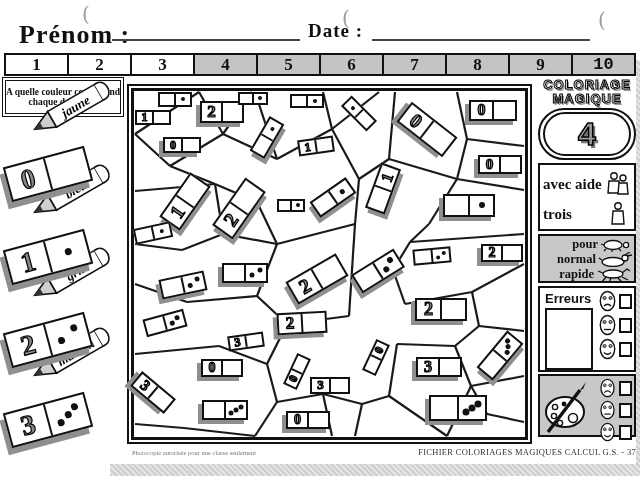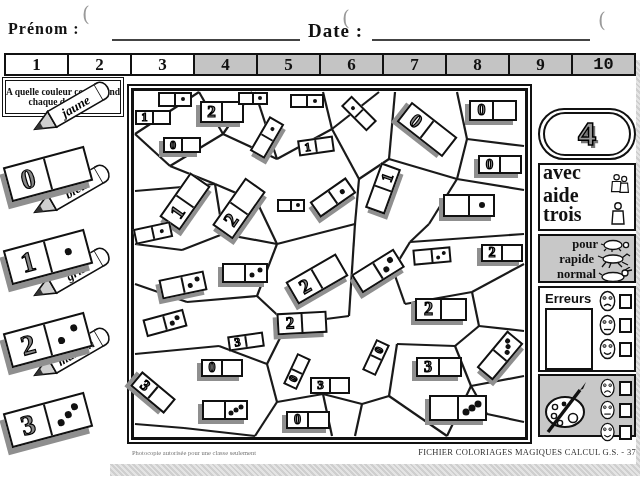--- a/index.html
+++ b/index.html
@@ -1,20 +1,20 @@
 <!DOCTYPE html>
 <html><head>
 <meta charset="utf-8">
 <style>
   html,body{margin:0;padding:0;background:#fff;}
   #sheet{position:relative;width:640px;height:480px;background:#fff;overflow:hidden;
          font-family:"Liberation Serif",serif;color:#111;}
   .artifact{position:absolute;color:#9a9a9a;font-size:20px;font-family:"DejaVu Serif",serif;}
   
-  #prenom{position:absolute;left:8px;top:20px;font-size:16px;font-weight:bold;letter-spacing:1px;}
+  #prenom{position:absolute;left:19px;top:20px;font-size:26px;font-weight:bold;letter-spacing:1px;}
   #date{position:absolute;left:308px;top:20px;font-size:19px;font-weight:bold;letter-spacing:1px;}
   .writeline{position:absolute;border-bottom:2px solid #444;height:1px;}
   #subtitle{position:absolute;left:6px;top:43px;font-size:7px;color:#222;letter-spacing:.2px;}
   
   #numstrip{position:absolute;left:4px;top:53px;width:632px;height:23px;border:2px solid #111;
             display:flex;box-sizing:border-box;}
   .numcell{flex:1;border-right:2px solid #111;display:flex;align-items:center;justify-content:center;
            font-size:17px;font-weight:bold;font-family:"Liberation Serif",serif;}
   .numcell:last-child{border-right:none;font-family:Liberation Mono, monospace;}
   .numcell.shaded{background:#c4c4c4;}
@@ -43,21 +43,21 @@
   .sb{position:absolute;left:538px;width:98px;box-sizing:border-box;border:2px solid #111;background:#fff;}
   #sbtitle{position:absolute;left:538px;top:78px;width:98px;text-align:center;
            font-family:"Liberation Sans",sans-serif;font-weight:bold;font-size:13px;letter-spacing:1px;
            color:#eee;-webkit-text-stroke:1px #000;text-shadow:1.5px 1.5px 0 #999;line-height:1.05;}
   #badgebox{top:108px;height:52px;display:flex;align-items:center;justify-content:center;border-radius:26px;}
   #badge-inner{width:84px;height:40px;border:2px solid #111;border-radius:22px;display:flex;align-items:center;justify-content:center;}
   #badge-num{font-family:"Liberation Sans",sans-serif;font-weight:bold;font-size:32px;color:#999;
              -webkit-text-stroke:1.5px #000;text-shadow:2.5px 2.5px 0 #777;}
   #modebox{top:163px;height:68px;padding:4px 3px;}
   .moderow{display:flex;align-items:center;justify-content:space-between;height:30px;
-           font-size:20px;font-weight:bold;}
+           font-size:15px;font-weight:bold;}
   #speedbox{top:234px;height:49px;background:#c8c8c8;padding:1px 2px;}
   .speedrow{display:flex;align-items:center;justify-content:flex-end;gap:2px;height:15px;
             font-size:12.5px;font-weight:bold;}
   #errbox{top:286px;height:86px;}
   #errlabel{position:absolute;left:5px;top:3px;font-family:"Liberation Sans",sans-serif;
             font-weight:bold;font-size:13px;}
   #errsquare{position:absolute;left:5px;top:20px;width:44px;height:58px;border:2px solid #111;}
   .facecol{position:absolute;right:2px;top:2px;display:flex;flex-direction:column;gap:2px;}
   .facerow{display:flex;align-items:center;gap:3px;}
   .chk{width:13px;height:15px;border:2px solid #111;box-sizing:border-box;background:#fff;}
@@ -489,20 +489,24 @@
             <div class="half">
               <span class="dot" style="left: 27%; top: 70%; width: 7px; height: 7px;"></span>
               <span class="dot" style="left: 50%; top: 50%; width: 7px; height: 7px;"></span>
               <span class="dot" style="left: 73%; top: 30%; width: 7px; height: 7px;"></span>
             </div>
           </div>
         </div>
     </div>
   </div>
 
+  <div id="sbtitle">
+    <div>COLORIAGE</div>
+    <div>MAGIQUE</div>
+  </div>
   <div class="sb" id="badgebox">
     <div id="badge-inner">
       <span id="badge-num">4</span>
     </div>
   </div>
   <div class="sb" id="modebox">
     <div class="moderow">
       <span>avec aide</span>
       <svg width="26" height="26" viewBox="0 0 26 26">
         <circle cx="9" cy="5" r="3.2" fill="#fff" stroke="#111" stroke-width="1.4"></circle>
@@ -522,32 +526,32 @@
   <div class="sb" id="speedbox">
     <div class="speedrow">
       <span>pour</span>
       <svg width="32" height="14" viewBox="0 0 32 14">
         <ellipse cx="13" cy="7" rx="9" ry="4.5" fill="#fff" stroke="#111" stroke-width="1.3"></ellipse>
         <circle cx="26" cy="7" r="2.6" fill="#fff" stroke="#111" stroke-width="1.3"></circle>
         <path d="M6,11 l-2,2 M12,12 l0,2 M19,11 l2,2 M4,7 l-3,-1" stroke="#111" stroke-width="1.2" fill="none"></path>
       </svg>
     </div>
     <div class="speedrow">
-      <span>rapide</span>
-      <svg width="36" height="16" viewBox="0 0 36 16">
-        <ellipse cx="17" cy="7" rx="10" ry="4" fill="#fff" stroke="#111" stroke-width="1.3"></ellipse>
-        <path d="M26,6 l5,-4 l3,2 M7,6 l-5,-2 M10,10 l-4,5 M15,11 l-2,5 M22,11 l4,4 M26,10 l6,3" stroke="#111" stroke-width="1.3" fill="none"></path>
-      </svg>
-    </div>
-    <div class="speedrow">
       <span>normal</span>
       <svg width="34" height="15" viewBox="0 0 34 15">
         <ellipse cx="15" cy="10" rx="11" ry="4.5" fill="#fff" stroke="#111" stroke-width="1.3"></ellipse>
         <circle cx="27" cy="6" r="3" fill="#fff" stroke="#111" stroke-width="1.3"></circle>
         <path d="M27,3 l5,-3 M29,4 l5,-1 M4,8 l-3,-2" stroke="#111" stroke-width="1.3" fill="none"></path>
+      </svg>
+    </div>
+    <div class="speedrow">
+      <span>rapide</span>
+      <svg width="36" height="16" viewBox="0 0 36 16">
+        <ellipse cx="17" cy="7" rx="10" ry="4" fill="#fff" stroke="#111" stroke-width="1.3"></ellipse>
+        <path d="M26,6 l5,-4 l3,2 M7,6 l-5,-2 M10,10 l-4,5 M15,11 l-2,5 M22,11 l4,4 M26,10 l6,3" stroke="#111" stroke-width="1.3" fill="none"></path>
       </svg>
     </div>
   </div>
   <div class="sb" id="errbox">
     <div id="errlabel">Erreurs</div>
     <div id="errsquare"></div>
     <div class="facecol">
       <div class="facerow">
         <svg width="17" height="22" viewBox="0 0 17 22">
           <ellipse cx="8.5" cy="11" rx="7.2" ry="9.5" fill="#fff" stroke="#111" stroke-width="1.4"></ellipse>

